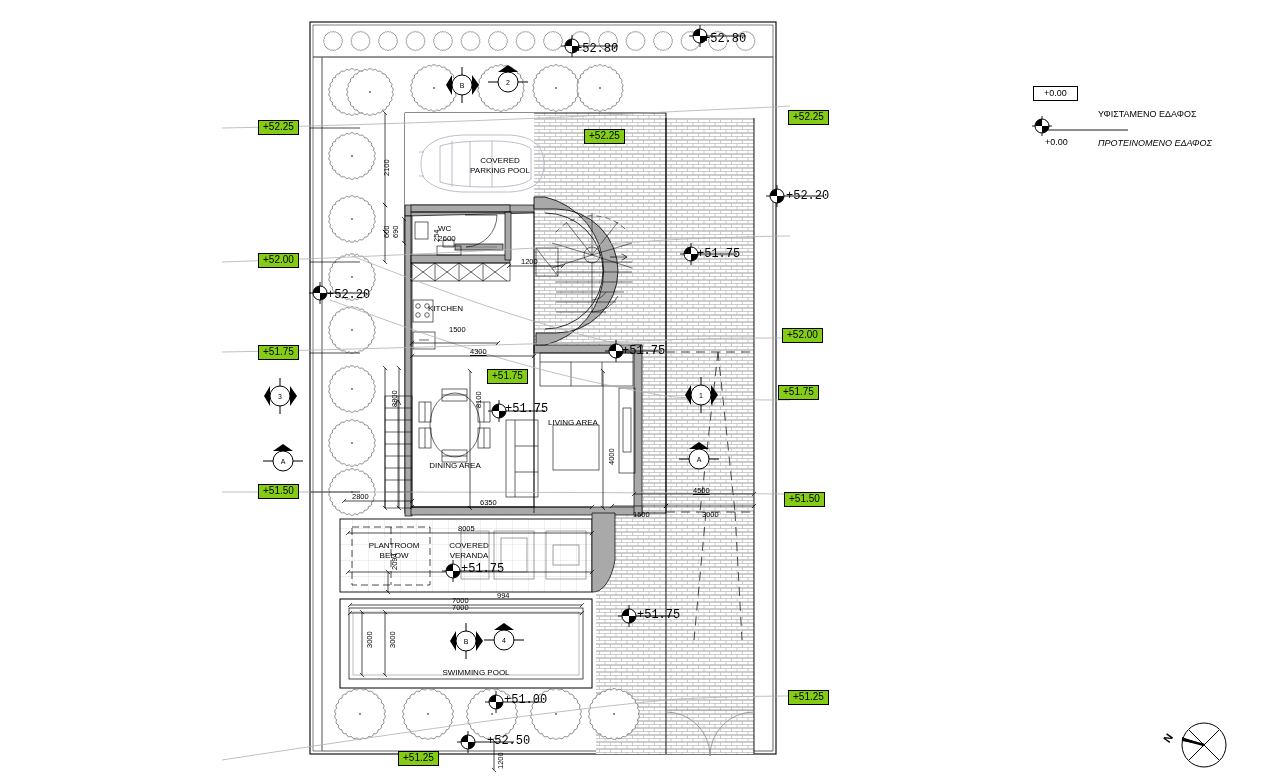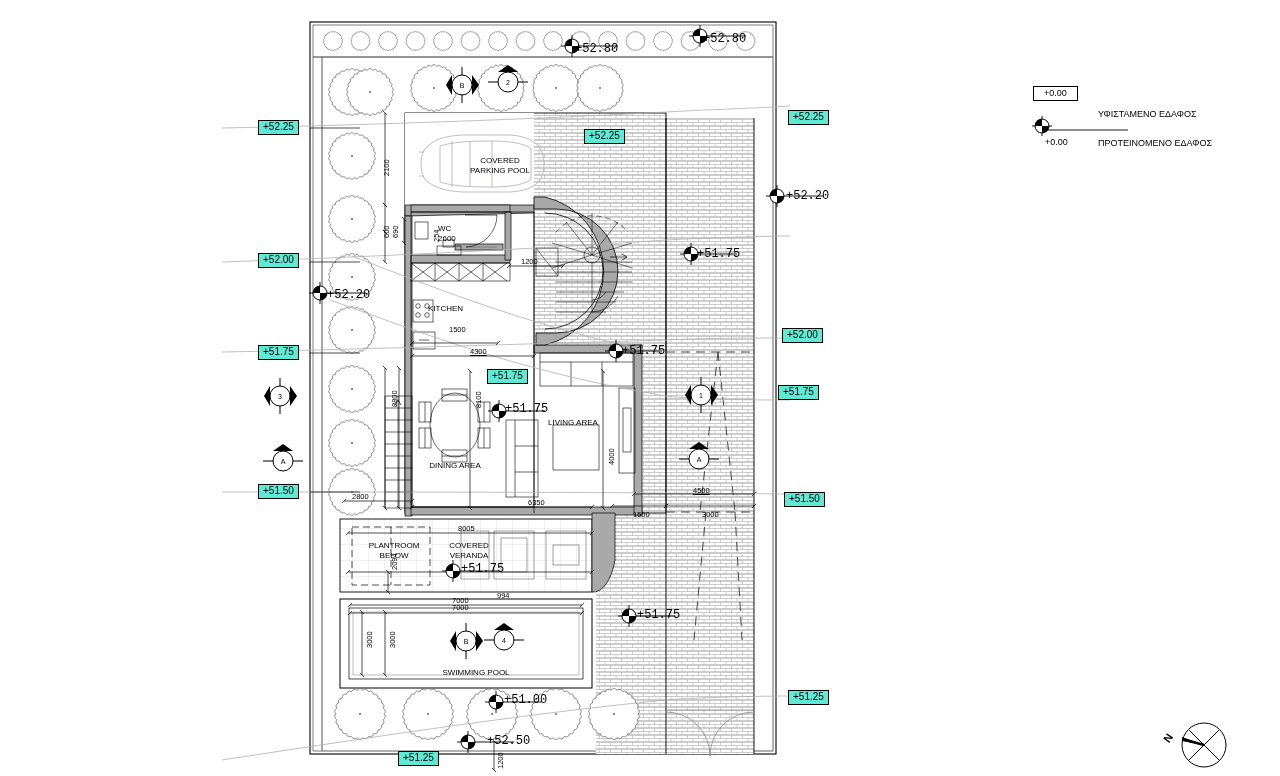--- a/index.html
+++ b/index.html
@@ -1,20 +1,20 @@
 <!DOCTYPE html>
 <html><head>
 <meta charset="utf-8">
 <style>
   html,body{margin:0;padding:0;background:#ffffff;}
   body{width:1280px;height:776px;position:relative;overflow:hidden;
        font-family:"Liberation Sans","DejaVu Sans",sans-serif;color:#000;}
   #stage{position:absolute;left:0;top:0;width:1280px;height:776px;}
   svg{position:absolute;left:0;top:0;}
-  .elevbox{position:absolute;border:1px solid #000;background:#5eead4;
+  .elevbox{position:absolute;border:1px solid #000;background:#84cc16;
            font-size:10px;padding:1px 4px 2px 4px;line-height:1;white-space:nowrap;}
   .spot{position:absolute;font-size:12px;white-space:nowrap;line-height:1;background:transparent;font-family:Liberation Mono, monospace;}
   .dim{position:absolute;font-size:7.5px;white-space:nowrap;line-height:1;}
   .dimv{position:absolute;font-size:7.5px;white-space:nowrap;line-height:1;
         transform-origin:0 0;transform:rotate(-90deg);}
   .room{position:absolute;font-size:8px;text-align:center;line-height:1.25;white-space:nowrap;}
   .legtxt{position:absolute;font-size:9px;white-space:nowrap;line-height:1;margin-top:20px;}
   .legbox{position:absolute;border:1px solid #000;background:#fff;font-size:9px;
           padding:2px 10px;line-height:1;}
   .ntxt{position:absolute;font-size:11px;font-weight:bold;
@@ -650,34 +650,34 @@
   <div class="dimv" style="left:383px;top:176px;">2100</div>
   <div class="dimv" style="left:383px;top:238px;">600</div>
   <div class="dimv" style="left:392px;top:238px;">690</div>
   <div class="dimv" style="left:433px;top:242px;">254</div>
   <div class="dim" style="left:521px;top:258px;">1200</div>
   <div class="dim" style="left:449px;top:326px;">1500</div>
   <div class="dim" style="left:470px;top:348px;text-decoration:underline;">4300</div>
   <div class="dimv" style="left:391px;top:407px;">8800</div>
   <div class="dimv" style="left:475px;top:408px;">8100</div>
   <div class="dimv" style="left:608px;top:465px;">4000</div>
-  <div class="dim" style="left:528px;top:499px;">6350</div>
+  <div class="dim" style="left:480px;top:499px;">6350</div>
   <div class="dim" style="left:352px;top:493px;">2800</div>
   <div class="dim" style="left:458px;top:525px;">8005</div>
   <div class="dim" style="left:633px;top:511px;">1500</div>
   <div class="dim" style="left:702px;top:511px;">3000</div>
   <div class="dim" style="left:693px;top:487px;text-decoration:underline;">4500</div>
   <div class="dim" style="left:452px;top:597px;">7000</div>
   <div class="dim" style="left:452px;top:604px;">7000</div>
   <div class="dimv" style="left:366px;top:648px;">3000</div>
   <div class="dimv" style="left:389px;top:648px;">3000</div>
   <div class="dimv" style="left:497px;top:769px;">1200</div>
   <div class="dim" style="left:497px;top:568px;margin-top:24px;">994</div>
   <div class="dimv" style="left:391px;top:570px;">2094</div>
 
   <div class="legbox" style="left:1033px;top:86px;">+0.00</div>
   <div class="legtxt" style="left:1098px;top:90px;">ΥΦΙΣΤΑΜΕΝΟ ΕΔΑΦΟΣ</div>
   <div class="legtxt" style="left:1045px;top:118px;font-size:9px;">+0.00</div>
-  <div class="legtxt" style="left:1098px;top:119px;">ΠΡΟΤΕΙΝΟΜΕΝΟ ΕΔΑΦΟΣ</div>
+  <div class="legtxt" style="left:1098px;top:119px;font-style:italic;">ΠΡΟΤΕΙΝΟΜΕΝΟ ΕΔΑΦΟΣ</div>
 
   <div class="ntxt" style="left:1164px;top:732px;">N</div>
 
 </div>
 
 </body></html>

